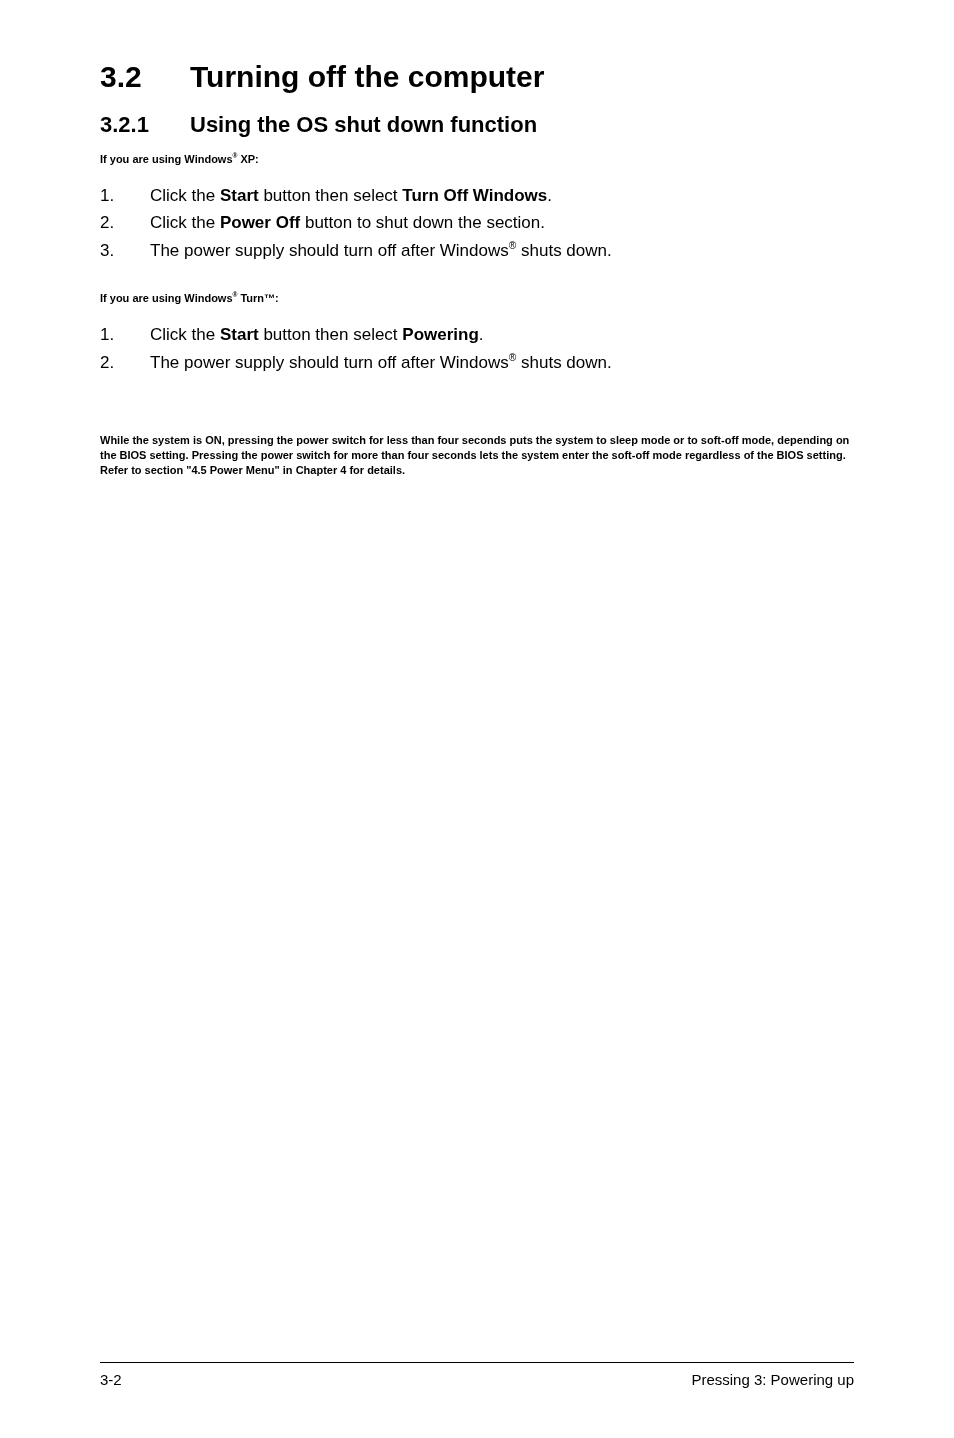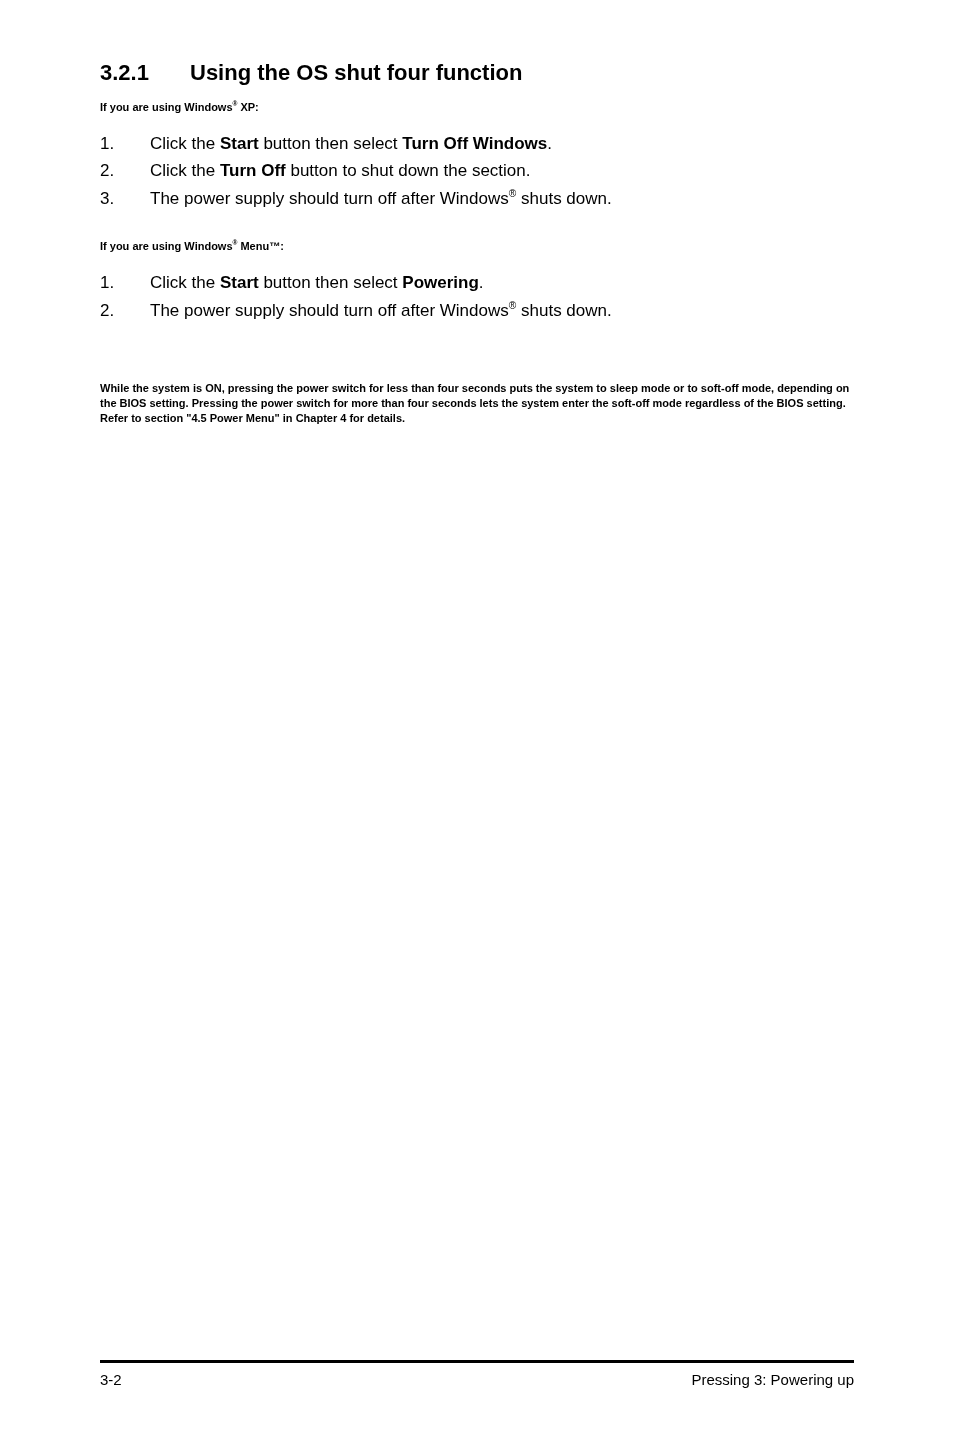--- a/index.html
+++ b/index.html
@@ -64,58 +64,61 @@
   }
   sup {
     font-size: 0.6em;
     vertical-align: super;
   }
   .footer {
     position: absolute;
     bottom: 50px;
     left: 100px;
     right: 100px;
-    border-top: 3px solid #000000;
+    border-top: 1px solid #000000;
     padding-top: 8px;
     font-size: 15px;
     display: flex;
     justify-content: space-between;
   }
 </style>
 </head>
 <body>
 
 <div class="page">
 
+  <h1 class="section-title">
+    <span class="section-num">3.2</span><span>Turning off the computer</span>
+  </h1>
 
   <h2 class="subsection">
-    <span class="sub-num">3.2.1</span><span>Using the OS shut four function</span>
+    <span class="sub-num">3.2.1</span><span>Using the OS shut down function</span>
   </h2>
 
   <p class="body">
     <span>If you are using Windows</span><sup>®</sup><span> XP:</span>
   </p>
 
   <ol class="steps">
     <li>
       <span class="num">1.</span>
       <span>Click the </span><b>Start</b><span> button then select </span><b>Turn Off Windows</b><span>.</span>
     </li>
     <li>
       <span class="num">2.</span>
-      <span>Click the </span><b>Turn Off</b><span> button to shut down the section.</span>
+      <span>Click the </span><b>Power Off</b><span> button to shut down the section.</span>
     </li>
     <li>
       <span class="num">3.</span>
       <span>The power supply should turn off after Windows</span><sup>®</sup><span> shuts down.</span>
     </li>
   </ol>
 
   <p class="body">
-    <span>If you are using Windows</span><sup>®</sup><span> Menu™:</span>
+    <span>If you are using Windows</span><sup>®</sup><span> Turn™:</span>
   </p>
 
   <ol class="steps">
     <li>
       <span class="num">1.</span>
       <span>Click the </span><b>Start</b><span> button then select </span><b>Powering</b><span>.</span>
     </li>
     <li>
       <span class="num">2.</span>
       <span>The power supply should turn off after Windows</span><sup>®</sup><span> shuts down.</span>

